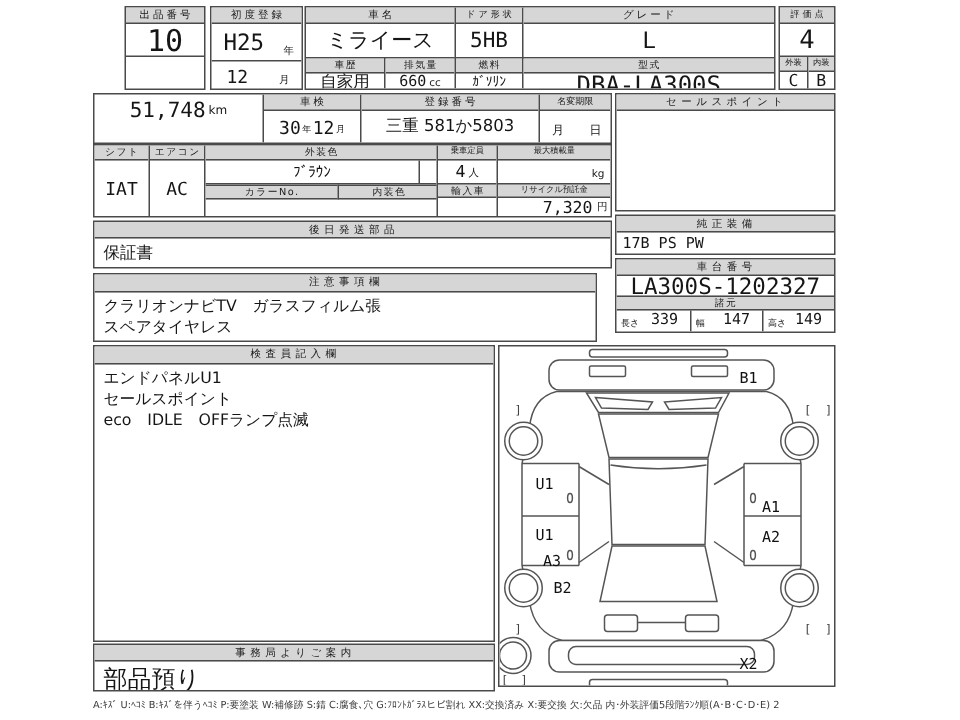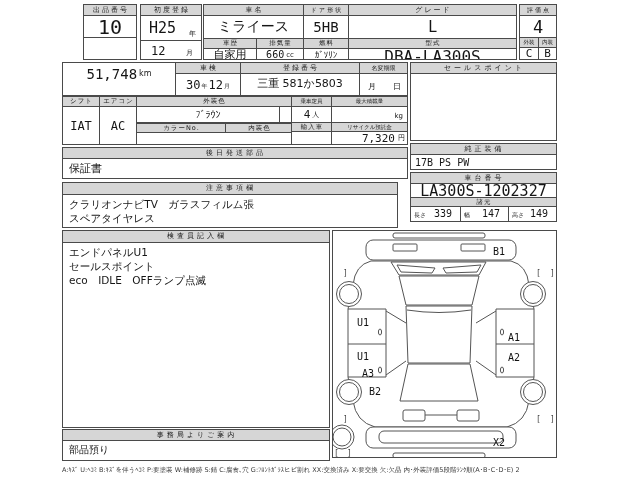--- a/index.html
+++ b/index.html
@@ -220,21 +220,21 @@
     <div class="hdr h12" style="letter-spacing:3px">検査員記入欄</div>
     <div class="bodytext">
       <div>エンドパネルU1</div>
       <div>セールスポイント</div>
       <div>eco　IDLE　OFFランプ点滅</div>
     </div>
   </div>
 
   <div class="box" style="left:62px;top:429px;width:268px;height:32px">
     <div class="hdr" style="letter-spacing:3px">事務局よりご案内</div>
-    <div style="font-size:10px;padding:2px 0 0 6px">部品預り</div>
+    <div style="font-size:16px;padding:2px 0 0 6px">部品預り</div>
   </div>
 
   <div class="box" style="left:332px;top:230px;width:225px;height:228px">
     <svg width="223" height="226" viewBox="0 0 223 226">
       <g stroke="#555" stroke-width="1" fill="none">
 
         <path fill="#fff" d="M38,30 Q22,34 20,54 L15,78 L15,146 L20,170 Q23,191 42,196 L174,196 Q193,191 196,170 L201,146 L201,78 L196,54 Q194,34 178,30 Z"></path>
 
         <circle fill="#fff" cx="16" cy="63" r="12.5"></circle>
           <circle cx="16" cy="63" r="9.5"></circle>

